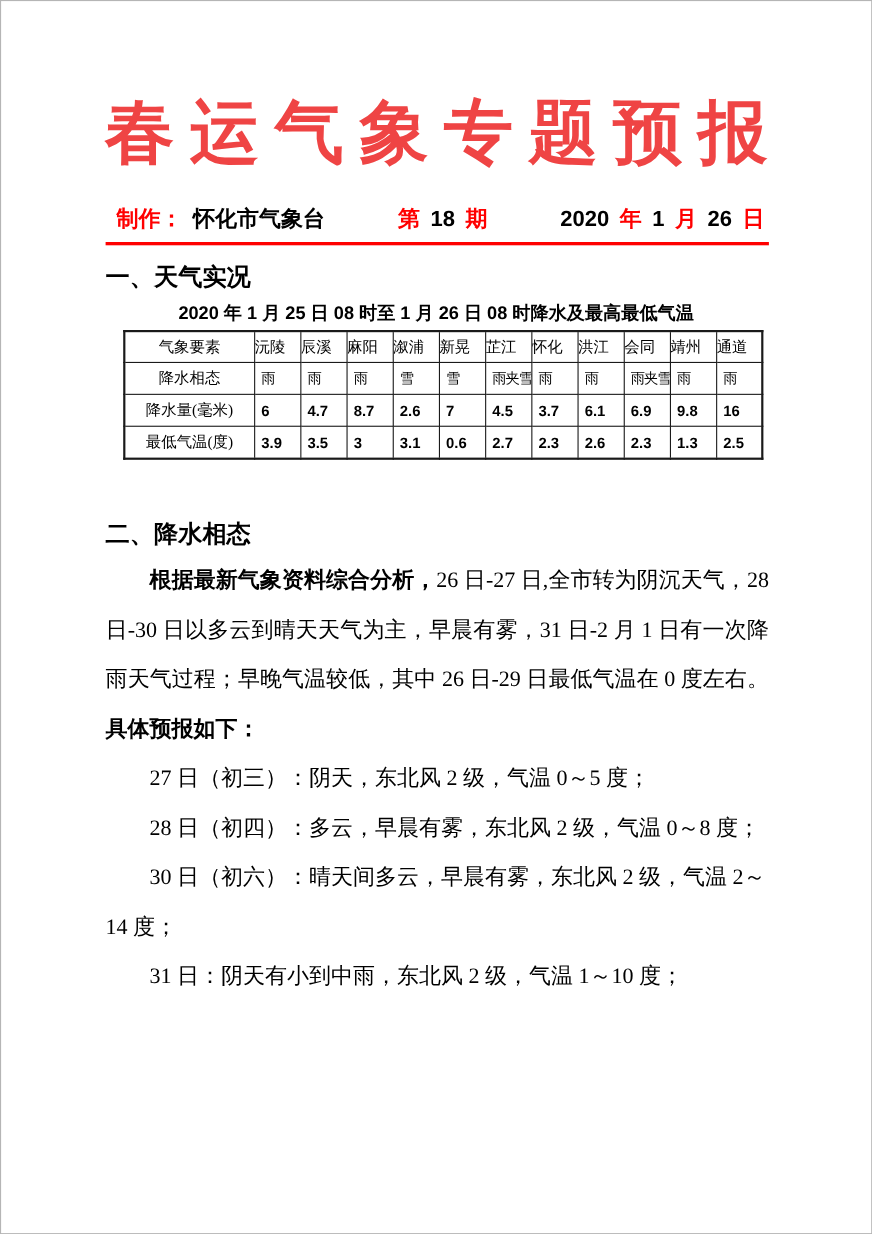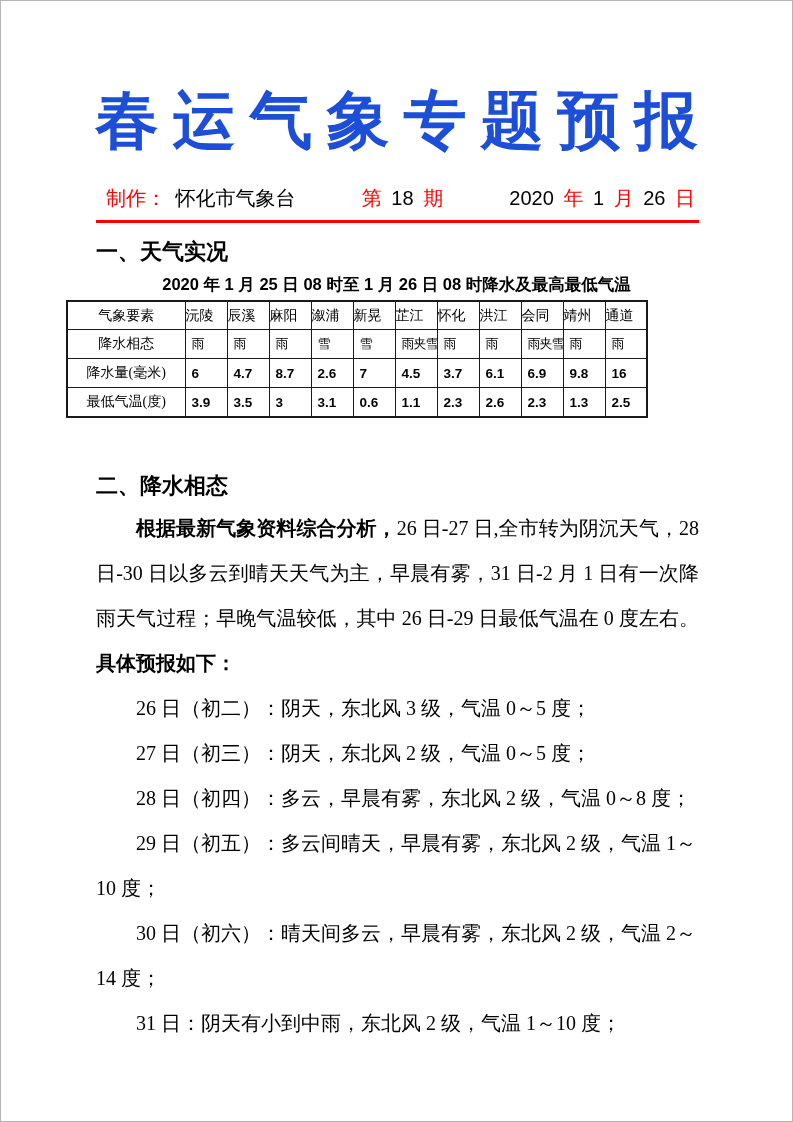--- a/index.html
+++ b/index.html
@@ -11,36 +11,36 @@
     margin: 0 auto;
     background: #ffffff;
     border: 1px solid #b5b5b5;
     overflow: hidden;
     font-family: "Liberation Serif", "DejaVu Serif", serif;
     color: #000;
   }
   .doc-title {
     margin-top: 82px;
     text-align: center;
-    color: #1d4ed8;
+    color: #ef4444;
     font-family: "DejaVu Serif", "Liberation Serif", serif;
     font-weight: bold;
     font-size: 63px;
     line-height: 1.18;
     letter-spacing: 14px;
     text-indent: 14px;
     white-space: nowrap;
   }
   .meta-row {
     display: flex;
     justify-content: space-between;
     align-items: baseline;
     margin: 28px 97px 0 105px;
     font-family: "Liberation Sans", "DejaVu Sans", sans-serif;
-    font-weight: normal;
+    font-weight: bold;
     font-size: 20px;
     white-space: nowrap;
   }
   .meta-row .red { color: #ff0000; }
   .meta-group span { margin-right: 4px; }
   .meta-group span:last-child { margin-right: 0; }
   .red-rule {
     height: 3px;
     background: #ff0000;
     margin: 8px 93px 0 95px;
@@ -53,21 +53,21 @@
     margin: 15px 0 0 95px;
   }
   .tbl-caption {
     text-align: center;
     font-family: "Liberation Sans", "DejaVu Sans", sans-serif;
     font-weight: bold;
     font-size: 16.5px;
     margin-top: 7px;
   }
   table.weather {
-    margin: 4px 0 0 65px;
+    margin: 4px 0 0 111px;
     border-collapse: collapse;
     table-layout: fixed;
     width: 578px;
     border: 2px solid #1a1a1a;
   }
   table.weather td {
     border: 1px solid #1a1a1a;
     height: 29px;
     font-size: 14px;
     vertical-align: middle;
@@ -210,34 +210,32 @@
       <td class="val">9.8</td>
       <td class="val">16</td>
     </tr>
     <tr>
       <td class="lbl">最低气温(度)</td>
       <td class="val">3.9</td>
       <td class="val">3.5</td>
       <td class="val">3</td>
       <td class="val">3.1</td>
       <td class="val">0.6</td>
-      <td class="val">1.1</td>
+      <td class="val">2.7</td>
       <td class="val">2.3</td>
       <td class="val">2.6</td>
       <td class="val">2.3</td>
       <td class="val">1.3</td>
       <td class="val">2.5</td>
     </tr>
   </tbody>
     </table>
 
   <h2 class="section-heading forecast-section-heading">二、降水相态</h2>
 
   <p class="body-par"><span class="lead">根据最新气象资料综合分析，</span><span>26 日-27 日,全市转为阴沉天气，28 日-30 日以多云到晴天天气为主，早晨有雾，31 日-2 月 1 日有一次降雨天气过程；早晚气温较低，其中 26 日-29 日最低气温在 0 度左右。</span><span class="tail">具体预报如下：</span></p>
 
-  <p class="forecast-par">26 日（初二）：阴天，东北风 3 级，气温 0～5 度；</p>
   <p class="forecast-par">27 日（初三）：阴天，东北风 2 级，气温 0～5 度；</p>
   <p class="forecast-par">28 日（初四）：多云，早晨有雾，东北风 2 级，气温 0～8 度；</p>
-  <p class="forecast-par">29 日（初五）：多云间晴天，早晨有雾，东北风 2 级，气温 1～10 度；</p>
   <p class="forecast-par">30 日（初六）：晴天间多云，早晨有雾，东北风 2 级，气温 2～14 度；</p>
   <p class="forecast-par">31 日：阴天有小到中雨，东北风 2 级，气温 1～10 度；</p>
 
 </div>
 
 </body></html>

